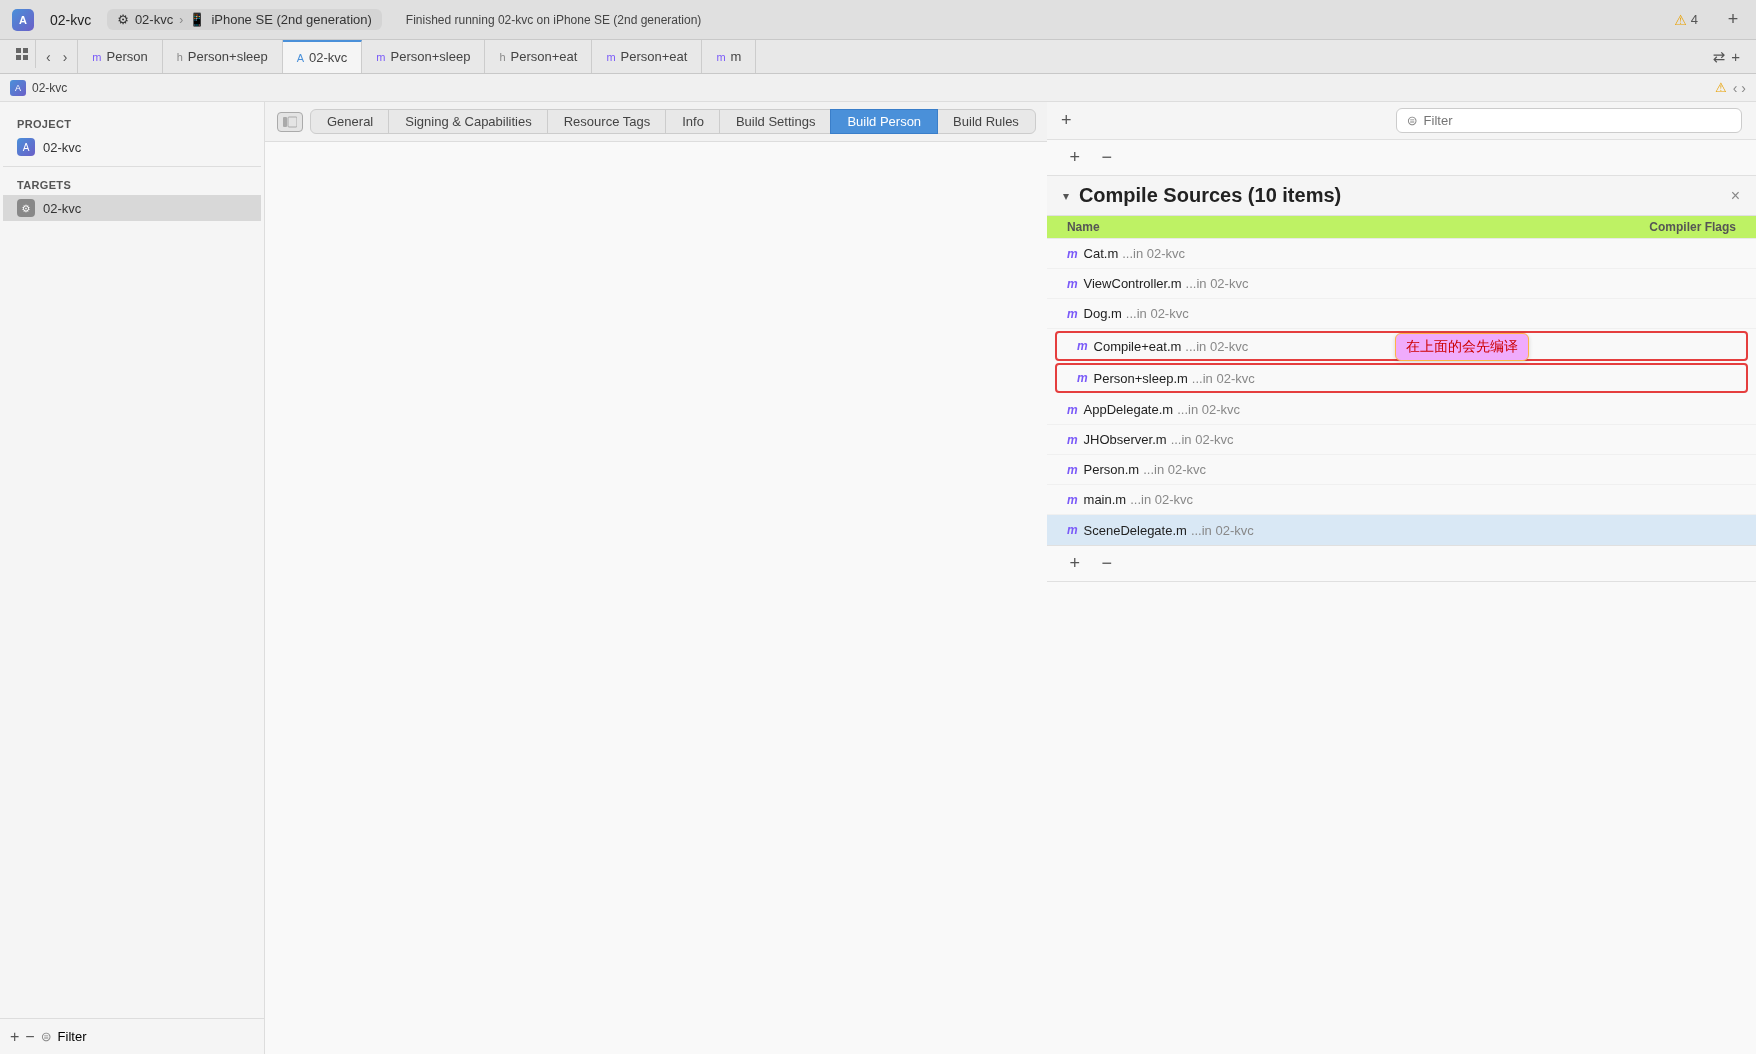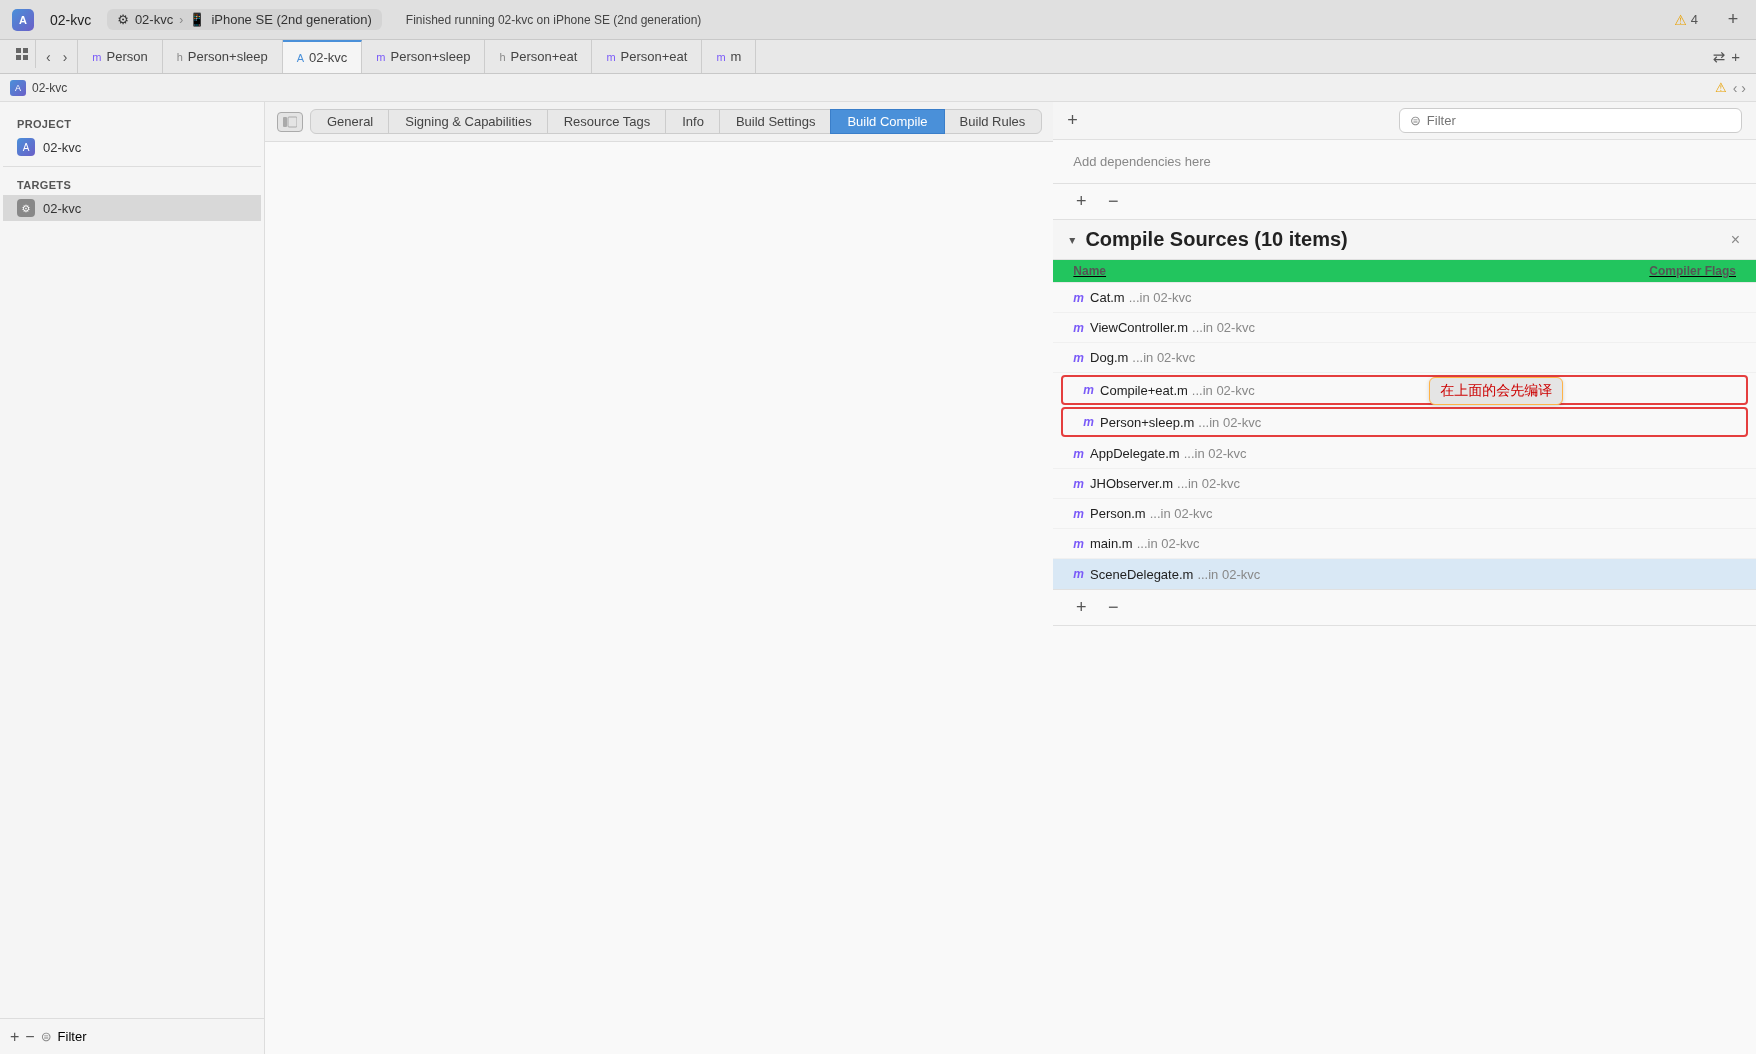--- a/index.html
+++ b/index.html
@@ -330,22 +330,21 @@
     }
 
     
     .compile-table {
       width: 100%;
     }
     .table-header-row {
       display: flex;
       padding: 4px 20px;
       border-bottom: 1px solid #e8e8e8;
-      background: #22c55e;
-      text-decoration: underline;
+      background: #bef264;
     }
     .th-name { font-size: 12px; color: #555; font-weight: 600; flex: 1; }
     .th-flags { font-size: 12px; color: #555; font-weight: 600; width: 200px; text-align: right; }
 
     .table-row {
       display: flex;
       align-items: center;
       padding: 5px 20px;
       border-bottom: 1px solid #f0f0f0;
       min-height: 30px;
@@ -359,30 +358,29 @@
       font-weight: 700;
       margin-right: 6px;
       font-style: italic;
     }
     .file-name { font-size: 13px; color: #222; }
     .file-path { font-size: 13px; color: #888; margin-left: 4px; }
 
     
     .annotation-box {
       position: absolute;
-      background: #e5e5e5;
+      background: #f0abfc;
       border: 1px solid #ffb347;
       border-radius: 6px;
       padding: 4px 10px;
       font-size: 14px;
       color: #cc0000;
       font-weight: 500;
       box-shadow: 0 1px 4px rgba(0,0,0,0.15);
       pointer-events: none;
-      margin-left: 28px;
     }
 
     .content-inner {
       position: relative;
     }
   </style>
 </head>
 <body>
 
 <div class="title-bar">
@@ -495,39 +493,36 @@
           <rect x="0" y="1" width="4" height="10" rx="1" fill="#aaa"></rect>
           <rect x="5" y="1" width="9" height="10" rx="1" fill="none" stroke="#aaa" stroke-width="1"></rect>
         </svg>
       </div>
       <div class="settings-tabs">
         <div class="stab">General</div>
         <div class="stab">Signing &amp; Capabilities</div>
         <div class="stab">Resource Tags</div>
         <div class="stab">Info</div>
         <div class="stab">Build Settings</div>
-        <div class="stab active">Build Compile</div>
+        <div class="stab active">Build Person</div>
         <div class="stab">Build Rules</div>
       </div>
     </div>
 
     <div class="phase-content content-inner">
 
       <div style="display:flex; align-items:center; padding: 6px 14px; border-bottom: 1px solid #e0e0e0; background:#f5f5f5;">
         <button style="background:none;border:none;cursor:pointer;font-size:18px;color:#555;">+</button>
         <div style="flex:1;"></div>
         <div class="filter-input-wrap">
           <span style="color:#888;">⊜</span>
           <input type="text" style="font-size: 13px; border: none; outline: none; background: none; width: 300px;" placeholder="Filter">
         </div>
       </div>
 
-      <div class="add-dep-row">
-        <span class="add-dep-text">Add dependencies here</span>
-      </div>
 
       <div class="add-remove-row">
         <button style="font-size:18px;background:none;border:none;cursor:pointer;color:#555;">+</button>
         <button style="font-size:18px;background:none;border:none;cursor:pointer;color:#555;">−</button>
       </div>
 
       <div class="compile-section">
         <div class="compile-header">
           <span class="chevron">▾</span>
           <span class="compile-title">Compile Sources (10 items)</span>

